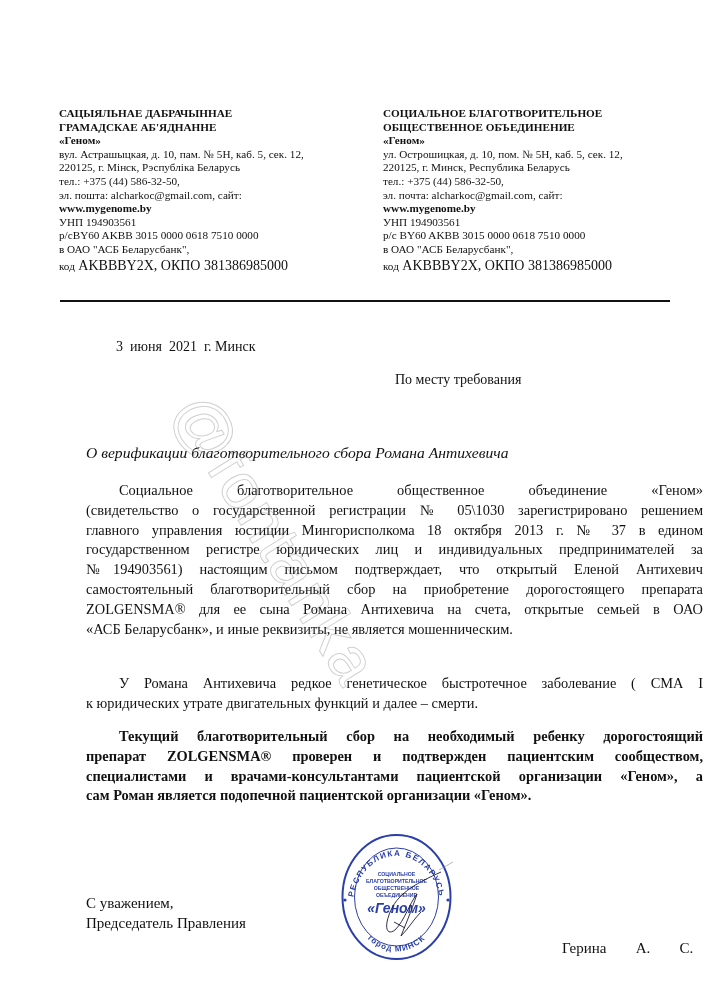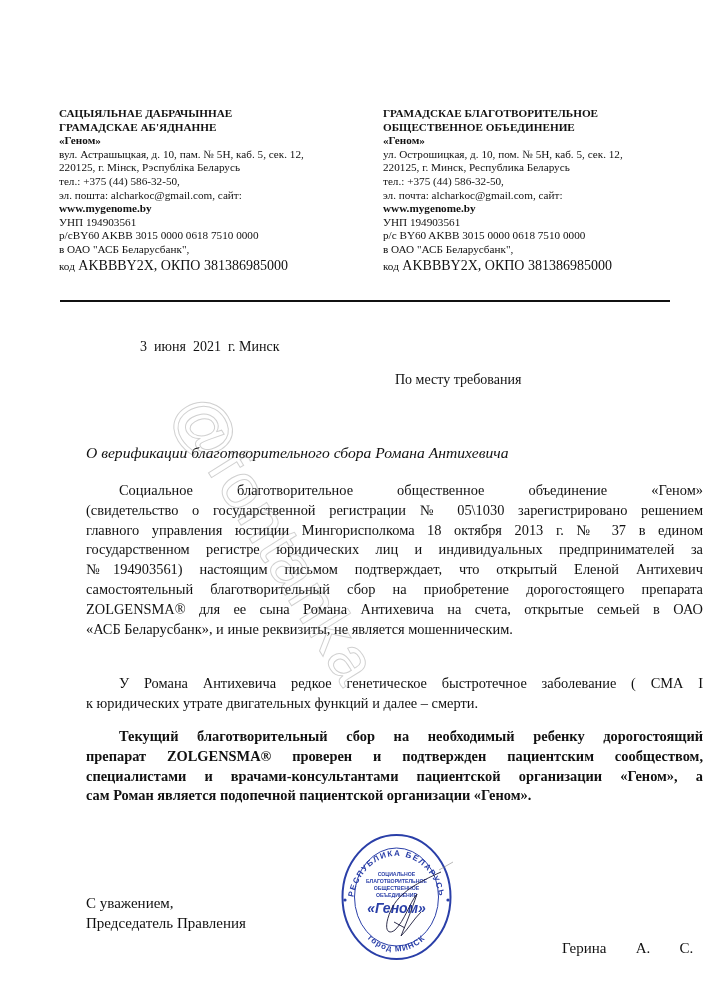--- a/index.html
+++ b/index.html
@@ -8,21 +8,21 @@
     font-family: "Liberation Serif", serif; color: #111;
   }
   .letterhead { position: absolute; top: 107px; left: 0; width: 720px; }
   .lh-col { position: absolute; top: 0; font-size: 11.2px; line-height: 13.6px; }
   .lh-left { right: 341px; width: 320px; }
   .lh-right { left: 383px; text-align: left; width: 320px; }
   .lh-col .b { font-weight: bold; }
   .lh-col .big { font-size: 14px; line-height: 17px; }
   .lh-col .big small { font-size: 11.2px; }
   .rule { position: absolute; top: 300px; left: 60px; width: 610px; height: 0; border-top: 2px solid #111; }
-  .date { position: absolute; top: 339px; left: 140px; font-size: 14px; }
+  .date { position: absolute; top: 339px; left: 116px; font-size: 14px; }
   .addressee { position: absolute; top: 372px; left: 395px; font-size: 14px; }
   .subject { position: absolute; top: 444px; left: 86px; font-size: 15.6px; font-style: italic; }
   .para { position: absolute; left: 86px; width: 617px; font-size: 14.4px; line-height: 19.8px; text-align: justify; }
   .para .line { display: block; text-align: justify; text-align-last: justify; white-space: nowrap; }
   .para .line.last { text-align-last: left; }
   .para .line.indent { text-indent: 33px; }
   .p1 { top: 481px; }
   .p2 { top: 653px; margin-top: 21px; }
   .p3 { top: 727px; font-weight: bold; }
   .closing { position: absolute; top: 893px; left: 86px; font-size: 15px; line-height: 20px; }
@@ -48,21 +48,21 @@
     <div>220125, г. Мінск,  Рэспубліка Беларусь</div>
     <div>тел.: +375 (44) 586-32-50,</div>
     <div>эл. пошта: alcharkoc@gmail.com, сайт:</div>
     <div class="b">www.mygenome.by</div>
     <div>УНП 194903561</div>
     <div>р/сBY60 AKBB 3015 0000 0618 7510 0000</div>
     <div>в ОАО "АСБ Беларусбанк",</div>
     <div class="big"><small>код</small> <span>AKBBBY2X, ОКПО 381386985000</span></div>
   </div>
   <div class="lh-col lh-right">
-    <div class="b">ГРАМАДСКАЕ БЛАГОТВОРИТЕЛЬНОЕ</div>
+    <div class="b">СОЦИАЛЬНОЕ БЛАГОТВОРИТЕЛЬНОЕ</div>
     <div class="b">ОБЩЕСТВЕННОЕ ОБЪЕДИНЕНИЕ</div>
     <div class="b">«Геном»</div>
     <div>ул. Острошицкая, д. 10, пом. № 5Н, каб. 5, сек. 12,</div>
     <div>220125, г. Минск, Республика Беларусь</div>
     <div>тел.: +375 (44) 586-32-50,</div>
     <div>эл. почта: alcharkoc@gmail.com, сайт:</div>
     <div class="b">www.mygenome.by</div>
     <div>УНП 194903561</div>
     <div>р/с BY60 AKBB 3015 0000 0618 7510 0000</div>
     <div>в ОАО "АСБ Беларусбанк",</div>

